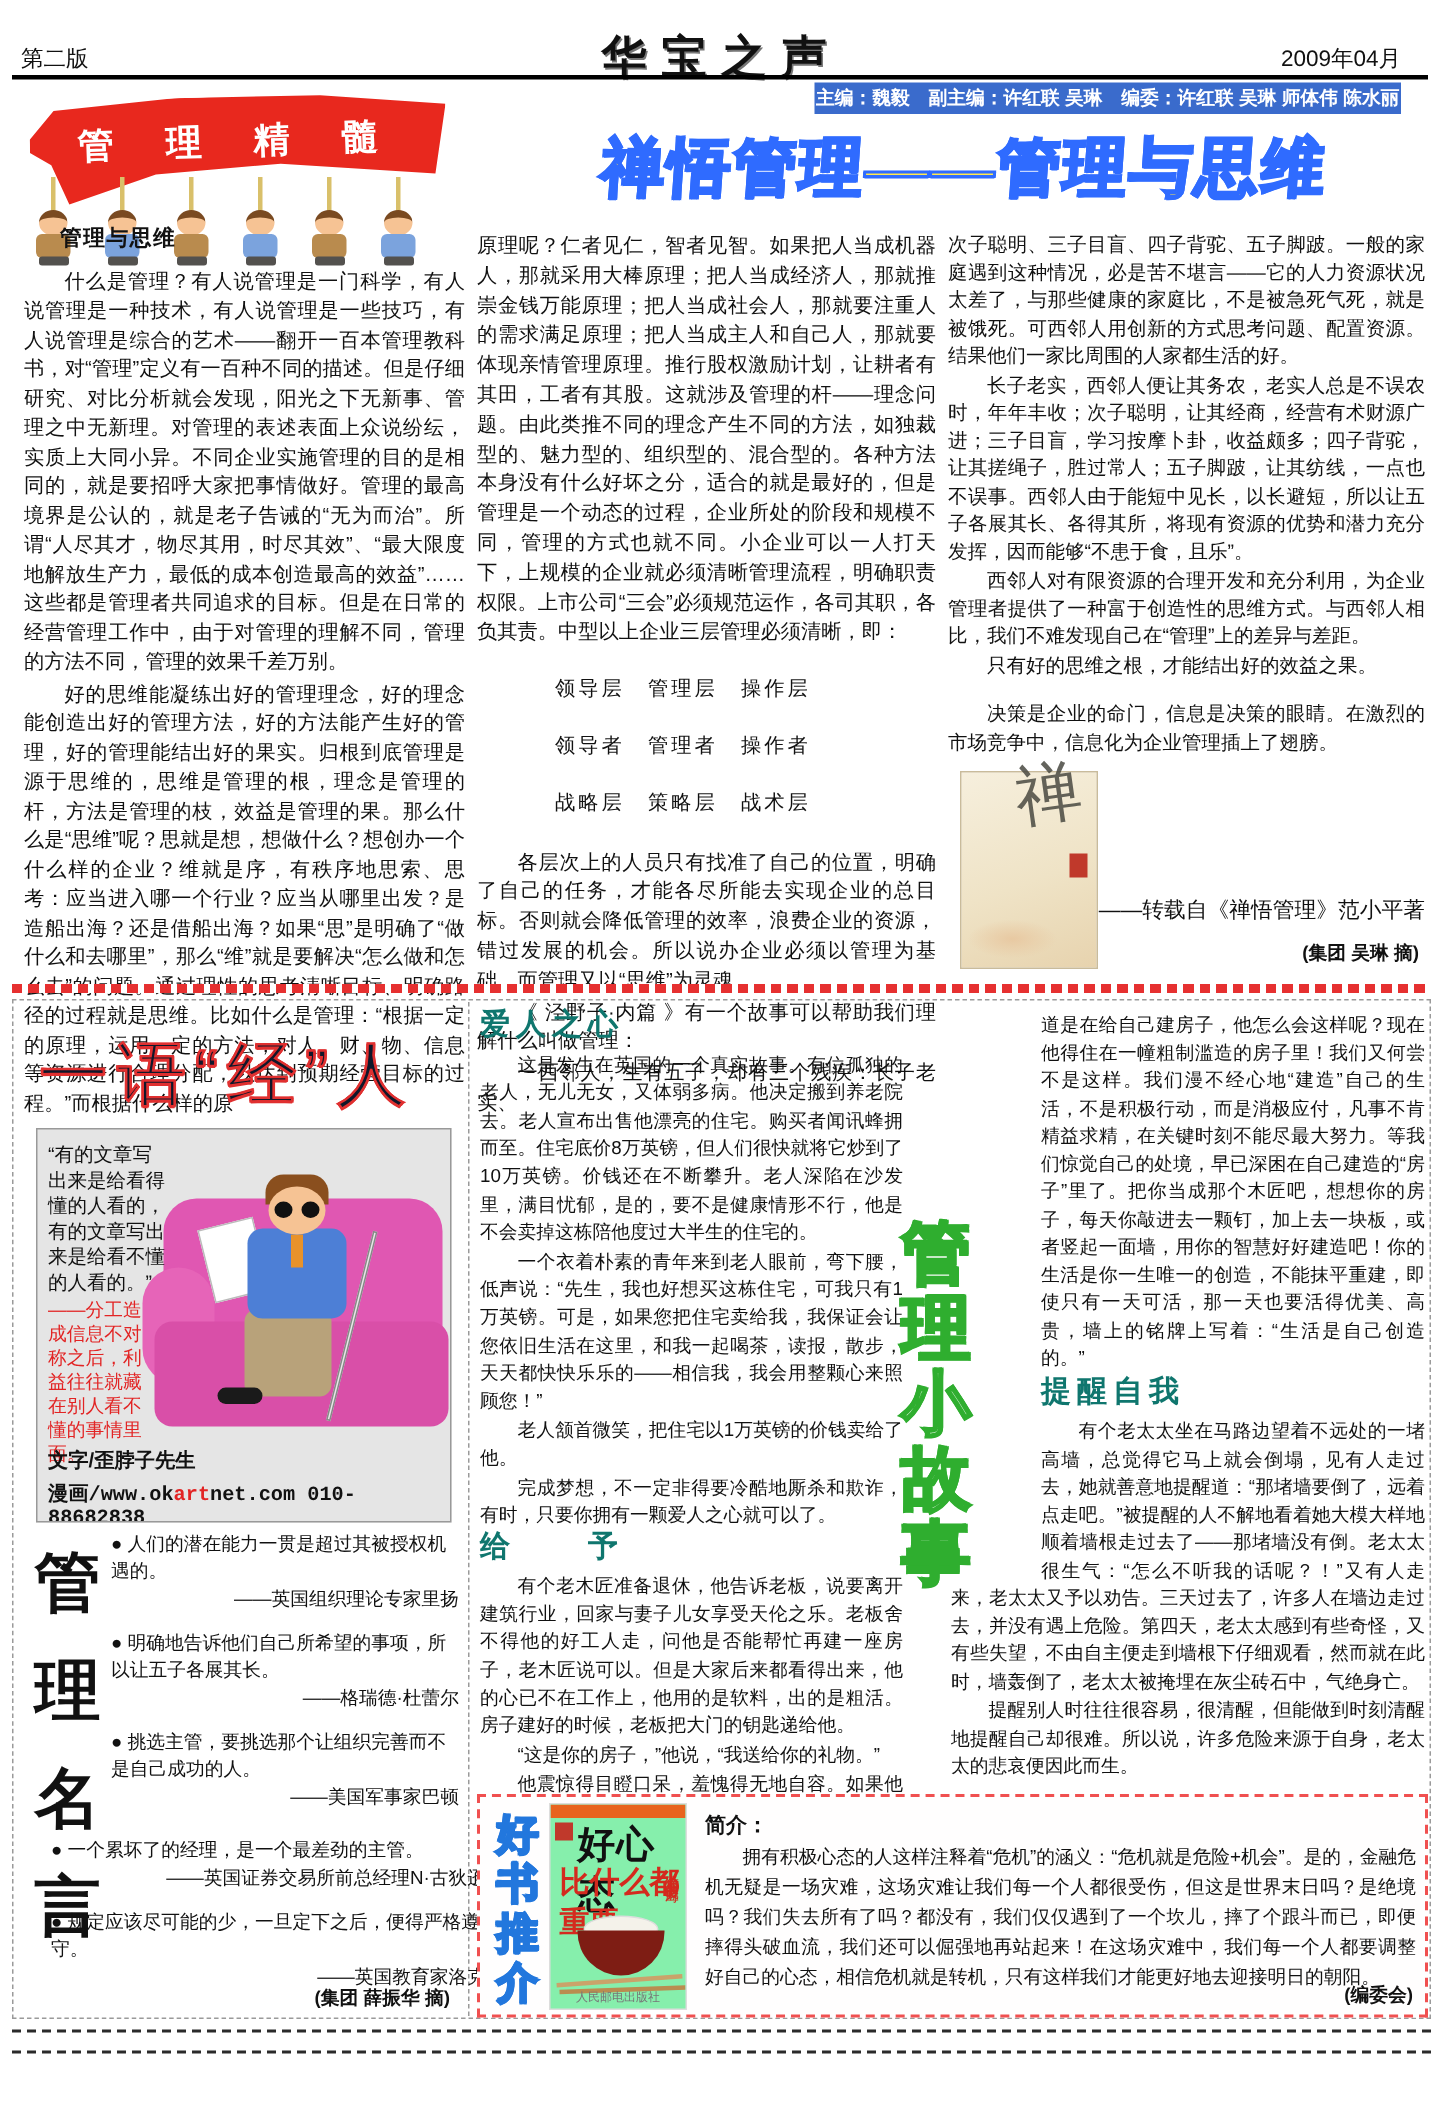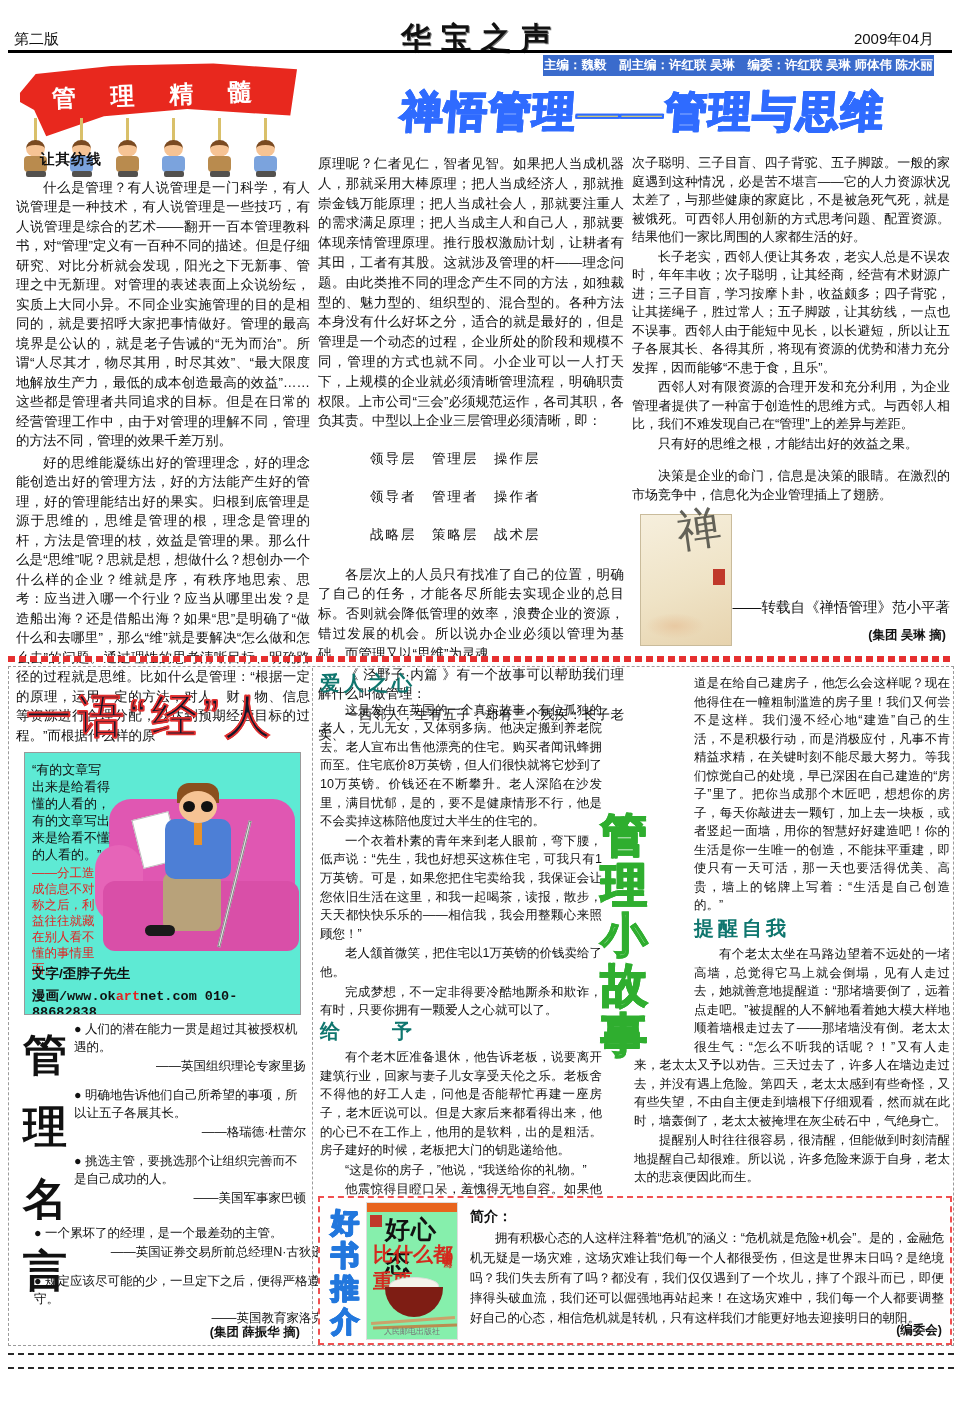--- a/index.html
+++ b/index.html
@@ -75,21 +75,21 @@
   .outer-dash { left:8px; top:666px; width:946px; height:680px; border:1px dashed #9a9a9a; }
   .dash-line { left:8px; width:946px; height:0; border-top:2px dashed #2a2a2a; }
   .dl1 { top:1353px; } .dl2 { top:1367px; }
 
   
   #lb-box { left:10px; top:668px; width:303px; height:676px; border-right:1px dashed #9a9a9a; }
   .yiyu-title { position:absolute; left:16px; top:18px; font-size:46px; font-weight:normal;
                 letter-spacing:6px; color:#0f172a; -webkit-text-stroke:1.6px #e03030;
                 text-shadow:1px 0 #e03030,-1px 0 #e03030,0 1px #e03030,0 -1px #e03030; }
   .cartoon-box { position:absolute; left:14px; top:84px; width:277px; height:263px;
-                 border:1px solid #999; background:#5eead4; overflow:hidden; }
+                 border:1px solid #999; background:#e5e5e5; overflow:hidden; }
   .cb-quote { position:absolute; left:7px; top:8px; width:78px; font-size:13px; line-height:17px; color:#111; }
   .cb-red { position:absolute; left:7px; top:112px; width:72px; font-size:12.5px; line-height:16px; color:#e22424; }
   .couch-back { position:absolute; left:84px; top:46px; width:186px; height:108px; border-radius:22px; background:#e057b2; }
   .couch-seat { position:absolute; left:78px; top:128px; width:196px; height:70px; border-radius:12px; background:#d94fa8; }
   .couch-arm  { position:absolute; left:70px; top:92px; width:48px; height:78px; border-radius:24px; background:#e664b8; }
   .man-hair { position:absolute; left:152px; top:30px; width:42px; height:20px; border-radius:12px 12px 0 0; background:#8a4f1e; }
   .man-head { position:absolute; left:154px; top:38px; width:38px; height:32px; border-radius:50%; background:#f6c394; }
   .sun-l { position:absolute; left:158px; top:48px; width:12px; height:11px; border-radius:50%; background:#111; }
   .sun-r { position:absolute; left:176px; top:48px; width:12px; height:11px; border-radius:50%; background:#111; }
   .man-suit { position:absolute; left:140px; top:66px; width:66px; height:60px; border-radius:10px; background:#4d7fd6; }
@@ -192,21 +192,21 @@
       </div>
     <div class="kid k6">
         <div class="pole"></div>
         <div class="head"></div>
         <div class="body"></div>
         <div class="legs"></div>
       </div>
   </div>
 
   <div class="abs" id="tl-col">
-    <h3>让其纺线</h3>
+    <h3>管理与思维</h3>
     <p class="para">什么是管理？有人说管理是一门科学，有人说管理是一种技术，有人说管理是一些技巧，有人说管理是综合的艺术——翻开一百本管理教科书，对“管理”定义有一百种不同的描述。但是仔细研究、对比分析就会发现，阳光之下无新事、管理之中无新理。对管理的表述表面上众说纷纭，实质上大同小异。不同企业实施管理的目的是相同的，就是要招呼大家把事情做好。管理的最高境界是公认的，就是老子告诫的“无为而治”。所谓“人尽其才，物尽其用，时尽其效”、“最大限度地解放生产力，最低的成本创造最高的效益”……这些都是管理者共同追求的目标。但是在日常的经营管理工作中，由于对管理的理解不同，管理的方法不同，管理的效果千差万别。</p>
     <p class="para">好的思维能凝练出好的管理理念，好的理念能创造出好的管理方法，好的方法能产生好的管理，好的管理能结出好的果实。归根到底管理是源于思维的，思维是管理的根，理念是管理的杆，方法是管理的枝，效益是管理的果。那么什么是“思维”呢？思就是想，想做什么？想创办一个什么样的企业？维就是序，有秩序地思索、思考：应当进入哪一个行业？应当从哪里出发？是造船出海？还是借船出海？如果“思”是明确了“做什么和去哪里”，那么“维”就是要解决“怎么做和怎么去”的问题。通过理性的思考清晰目标、明确路径的过程就是思维。比如什么是管理：“根据一定的原理，运用一定的方法，对人、财、物、信息等资源进行合理分配，以达到预期经营目标的过程。”而根据什么样的原</p>
   </div>
 
   <div class="abs" id="feature-title">禅悟管理——管理与思维</div>
 
   <div class="abs" id="mid-col">
     <p class="para noindent">原理呢？仁者见仁，智者见智。如果把人当成机器人，那就采用大棒原理；把人当成经济人，那就推崇金钱万能原理；把人当成社会人，那就要注重人的需求满足原理；把人当成主人和自己人，那就要体现亲情管理原理。推行股权激励计划，让耕者有其田，工者有其股。这就涉及管理的杆——理念问题。由此类推不同的理念产生不同的方法，如独裁型的、魅力型的、组织型的、混合型的。各种方法本身没有什么好坏之分，适合的就是最好的，但是管理是一个动态的过程，企业所处的阶段和规模不同，管理的方式也就不同。小企业可以一人打天下，上规模的企业就必须清晰管理流程，明确职责权限。上市公司“三会”必须规范运作，各司其职，各负其责。中型以上企业三层管理必须清晰，即：</p>
     <div class="layer-line">领导层　管理层　操作层</div>
     <div class="layer-line">领导者　管理者　操作者</div>

